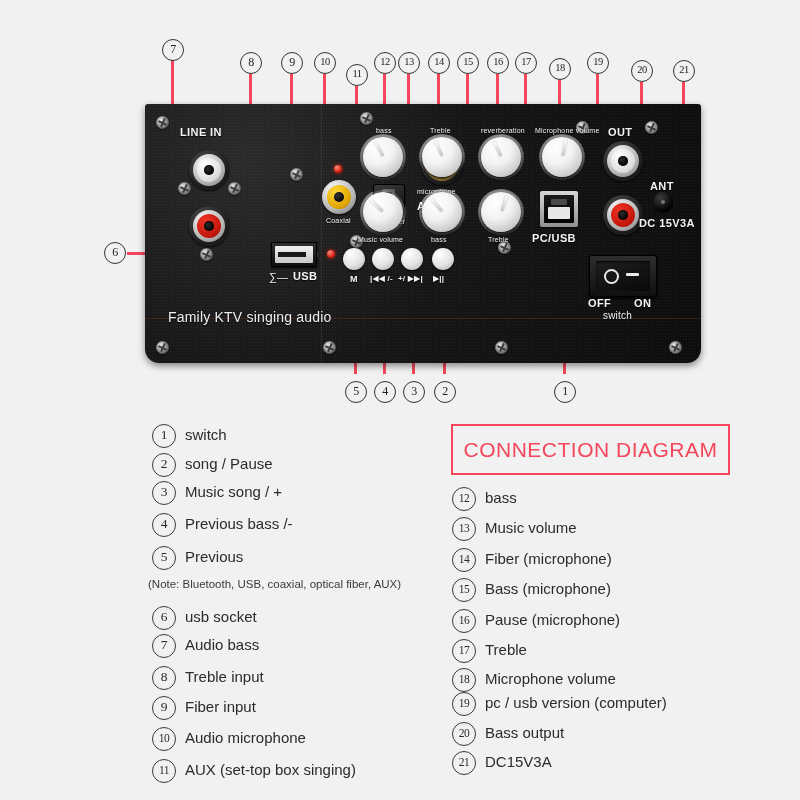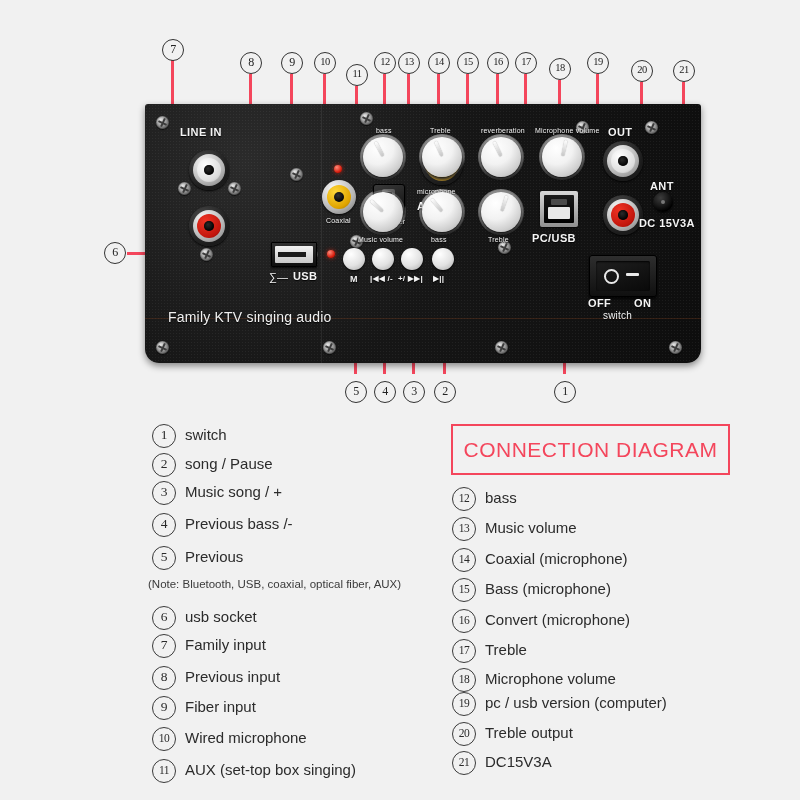--- a/index.html
+++ b/index.html
@@ -456,33 +456,33 @@
       <div class="lnum">5</div>
       <div class="ltext">Previous</div>
     </div>
     <div class="note" style="left:148px;top:578px;">(Note: Bluetooth, USB, coaxial, optical fiber, AUX)</div>
     <div class="legend-item" style="left:152px;top:606px;">
       <div class="lnum">6</div>
       <div class="ltext">usb socket</div>
     </div>
     <div class="legend-item" style="left:152px;top:634px;">
       <div class="lnum">7</div>
-      <div class="ltext">Family input</div>
+      <div class="ltext">Audio bass</div>
     </div>
     <div class="legend-item" style="left:152px;top:666px;">
       <div class="lnum">8</div>
-      <div class="ltext">Previous input</div>
+      <div class="ltext">Treble input</div>
     </div>
     <div class="legend-item" style="left:152px;top:696px;">
       <div class="lnum">9</div>
       <div class="ltext">Fiber input</div>
     </div>
     <div class="legend-item" style="left:152px;top:727px;">
       <div class="lnum two">10</div>
-      <div class="ltext">Wired microphone</div>
+      <div class="ltext">Audio microphone</div>
     </div>
     <div class="legend-item" style="left:152px;top:759px;">
       <div class="lnum two">11</div>
       <div class="ltext">AUX (set-top box singing)</div>
     </div>
   </div>
 
   <div class="cdbox" style="left:451px;top:424px;width:279px;height:51px;">
     <span>CONNECTION DIAGRAM</span>
   </div>
@@ -491,45 +491,45 @@
     <div class="legend-item" style="left:452px;top:487px;">
       <div class="lnum two">12</div>
       <div class="ltext">bass</div>
     </div>
     <div class="legend-item" style="left:452px;top:517px;">
       <div class="lnum two">13</div>
       <div class="ltext">Music volume</div>
     </div>
     <div class="legend-item" style="left:452px;top:548px;">
       <div class="lnum two">14</div>
-      <div class="ltext">Coaxial (microphone)</div>
+      <div class="ltext">Fiber (microphone)</div>
     </div>
     <div class="legend-item" style="left:452px;top:578px;">
       <div class="lnum two">15</div>
       <div class="ltext">Bass (microphone)</div>
     </div>
     <div class="legend-item" style="left:452px;top:609px;">
       <div class="lnum two">16</div>
-      <div class="ltext">Convert (microphone)</div>
+      <div class="ltext">Pause (microphone)</div>
     </div>
     <div class="legend-item" style="left:452px;top:639px;">
       <div class="lnum two">17</div>
       <div class="ltext">Treble</div>
     </div>
     <div class="legend-item" style="left:452px;top:668px;">
       <div class="lnum two">18</div>
       <div class="ltext">Microphone volume</div>
     </div>
     <div class="legend-item" style="left:452px;top:692px;">
       <div class="lnum two">19</div>
       <div class="ltext">pc / usb version (computer)</div>
     </div>
     <div class="legend-item" style="left:452px;top:722px;">
       <div class="lnum two">20</div>
-      <div class="ltext">Treble output</div>
+      <div class="ltext">Bass output</div>
     </div>
     <div class="legend-item" style="left:452px;top:751px;">
       <div class="lnum two">21</div>
       <div class="ltext">DC15V3A</div>
     </div>
   </div>
 
 </div>
 
 </body></html>

